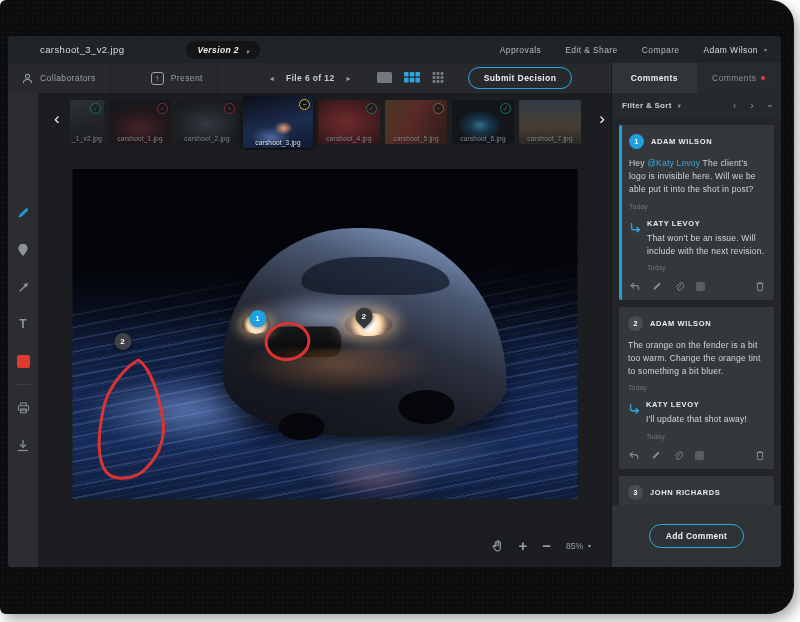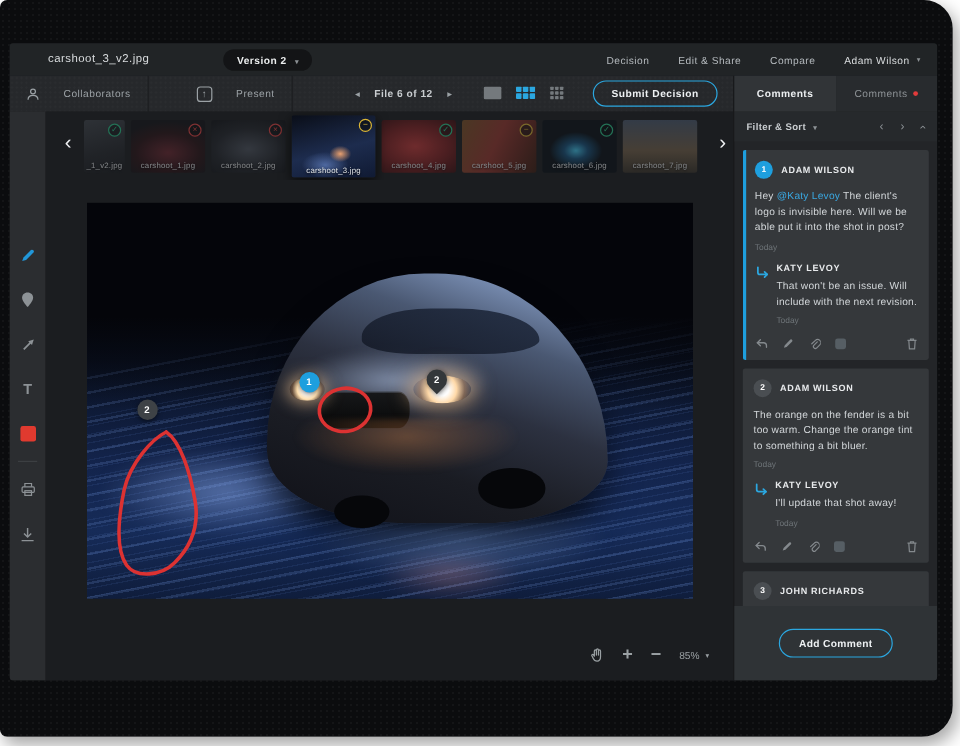--- a/index.html
+++ b/index.html
@@ -26,38 +26,39 @@
   .titlebar {
     height:27px; background:#212426; display:flex; align-items:center;
     padding:0 14px 0 32px; flex:0 0 auto; position:relative; z-index:5;
   }
   .filename { font-size:9.5px; color:#d9dcde; letter-spacing:.4px; }
   .version-pill {
     margin-left:62px; background:#131416; border:none; color:#eceeef;
     font-size:8.5px; font-weight:bold; letter-spacing:.4px;
     padding:4px 11px; border-radius:11px; display:flex; align-items:flex-end; gap:7px; cursor:pointer;
     font-family:"Liberation Sans", sans-serif;
+    font-style:italic;
   }
   .version-pill .caret { color:#8a8f93; font-size:6px; }
   .tb-right { margin-left:auto; display:flex; align-items:center; gap:24px; }
   .tb-link { font-size:8.5px; color:#b4b9bd; letter-spacing:.4px; cursor:pointer; background:none; border:none; font-family:"Liberation Sans", sans-serif; }
   .tb-user { display:flex; align-items:center; gap:6px; cursor:pointer; background:none; border:none; }
   .tb-user .name { font-size:8.5px; color:#d9dcde; letter-spacing:.4px; }
   .tb-user .caret { color:#8a8f93; font-size:6px; }
 
   
   .body-row { flex:1; display:flex; min-height:0; }
   .left-col { flex:1; display:flex; flex-direction:column; min-width:0; }
 
   .toolbar {
     height:30px; background:#26282b; display:flex; align-items:center; flex:0 0 auto;
     background-image: radial-gradient(rgba(255,255,255,0.02) 1px, transparent 1px); background-size:4px 4px;
   }
   .tool-group { display:flex; align-items:center; height:100%; padding:0 14px; border-right:1px solid #1d1f21; }
-  .tbtn { display:flex; align-items:center; gap:20px; background:none; border:none; color:#9ba1a5; font-size:8.5px; letter-spacing:.4px; cursor:pointer; font-family:"Liberation Sans", sans-serif; }
+  .tbtn { display:flex; align-items:center; gap:7px; background:none; border:none; color:#9ba1a5; font-size:8.5px; letter-spacing:.4px; cursor:pointer; font-family:"Liberation Sans", sans-serif; }
   .tbtn svg { display:block; }
   .present-box { width:13px; height:13px; border:1px solid #9ba1a5; border-radius:3px; display:flex; align-items:center; justify-content:center; font-size:8px; color:#9ba1a5; }
   .file-nav { display:flex; align-items:center; gap:10px; padding:0 10px; }
   .nav-arrow { background:none; border:none; color:#9ba1a5; font-size:8px; cursor:pointer; padding:2px; }
   .file-counter { font-size:8.5px; font-weight:bold; color:#c9cdd0; letter-spacing:.4px; }
   .view-modes { display:flex; align-items:center; gap:12px; padding:0 14px; }
   .vm { background:none; border:none; cursor:pointer; padding:0; display:block; }
   .submit-btn {
     margin-left:10px; background:transparent; border:1px solid #2ba7e0; color:#eef1f3;
     font-size:8.5px; font-weight:bold; letter-spacing:.4px; padding:5px 15px; border-radius:13px; cursor:pointer;
@@ -208,21 +209,21 @@
   <div class="window">
     <div class="content">
 
       <div class="titlebar">
         <span class="filename">carshoot_3_v2.jpg</span>
         <button class="version-pill">
           <span>Version 2</span>
           <span class="caret">▾</span>
         </button>
         <div class="tb-right">
-          <button class="tb-link">Decision</button>
+          <button class="tb-link">Approvals</button>
           <button class="tb-link">Edit &amp; Share</button>
           <button class="tb-link">Compare</button>
           <button class="tb-user">
             <span class="name">Adam Wilson</span>
             <span class="caret">▾</span>
           </button>
         </div>
       </div>
 
       <div class="body-row">

